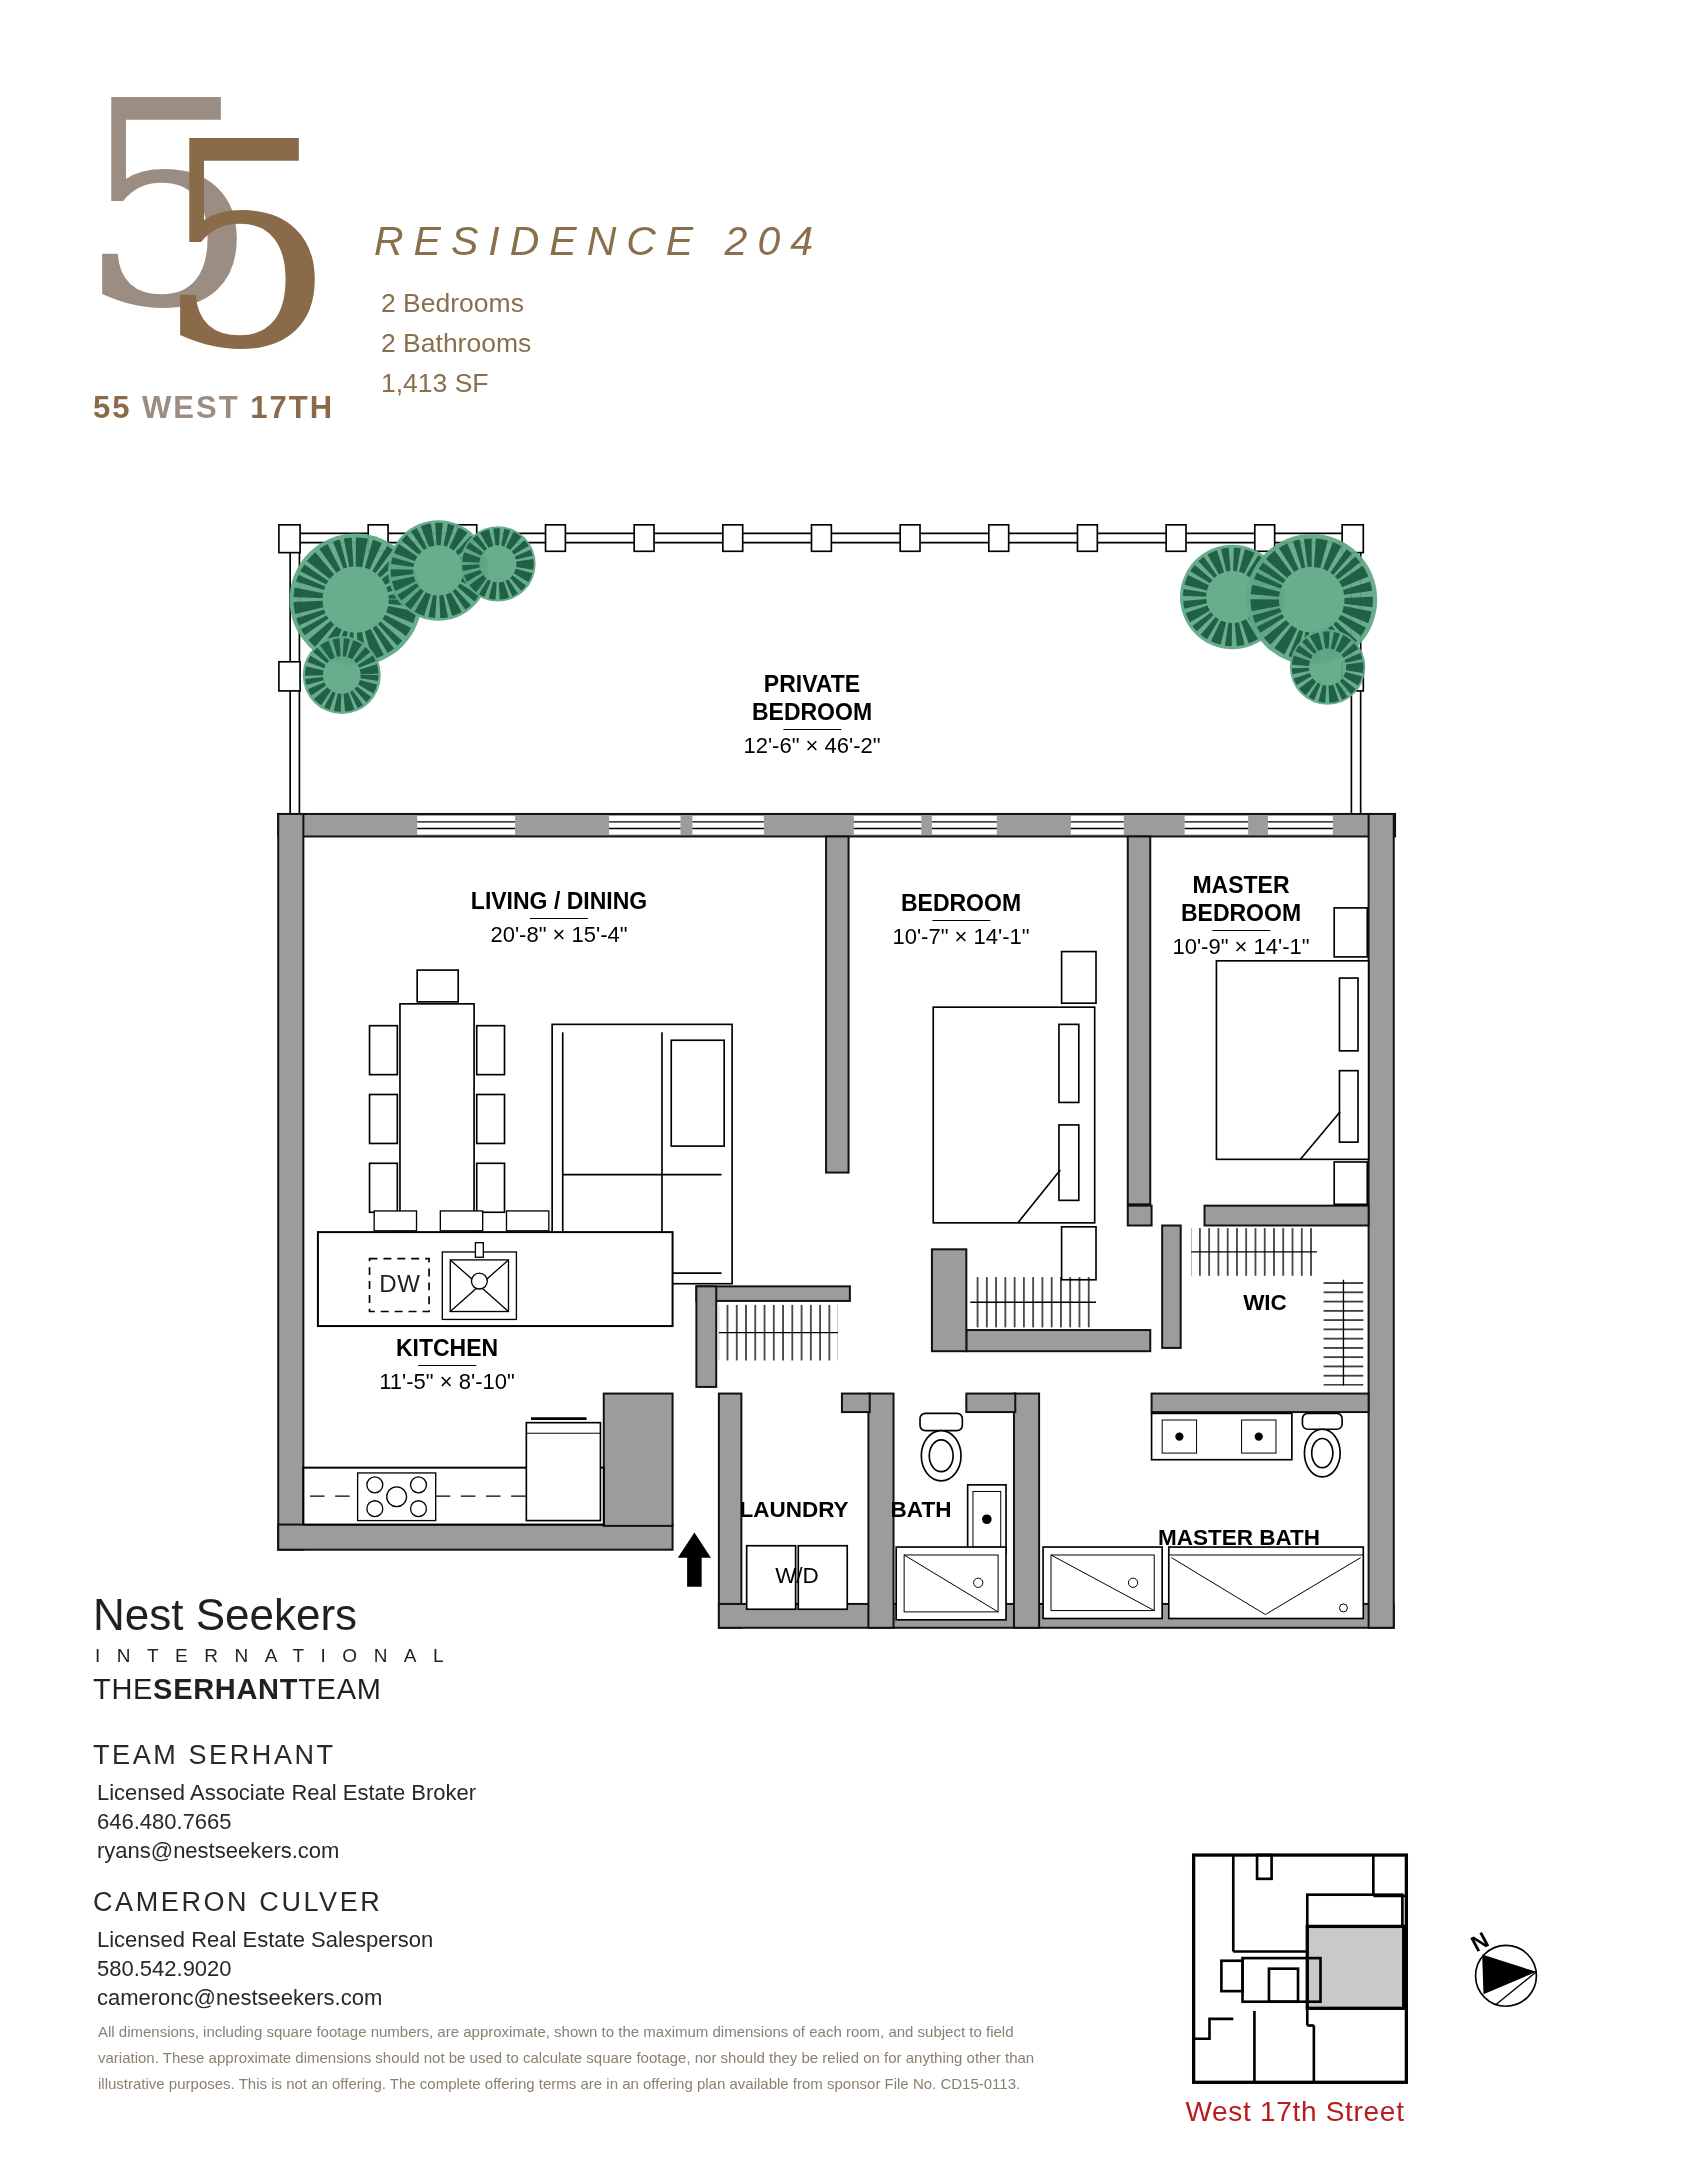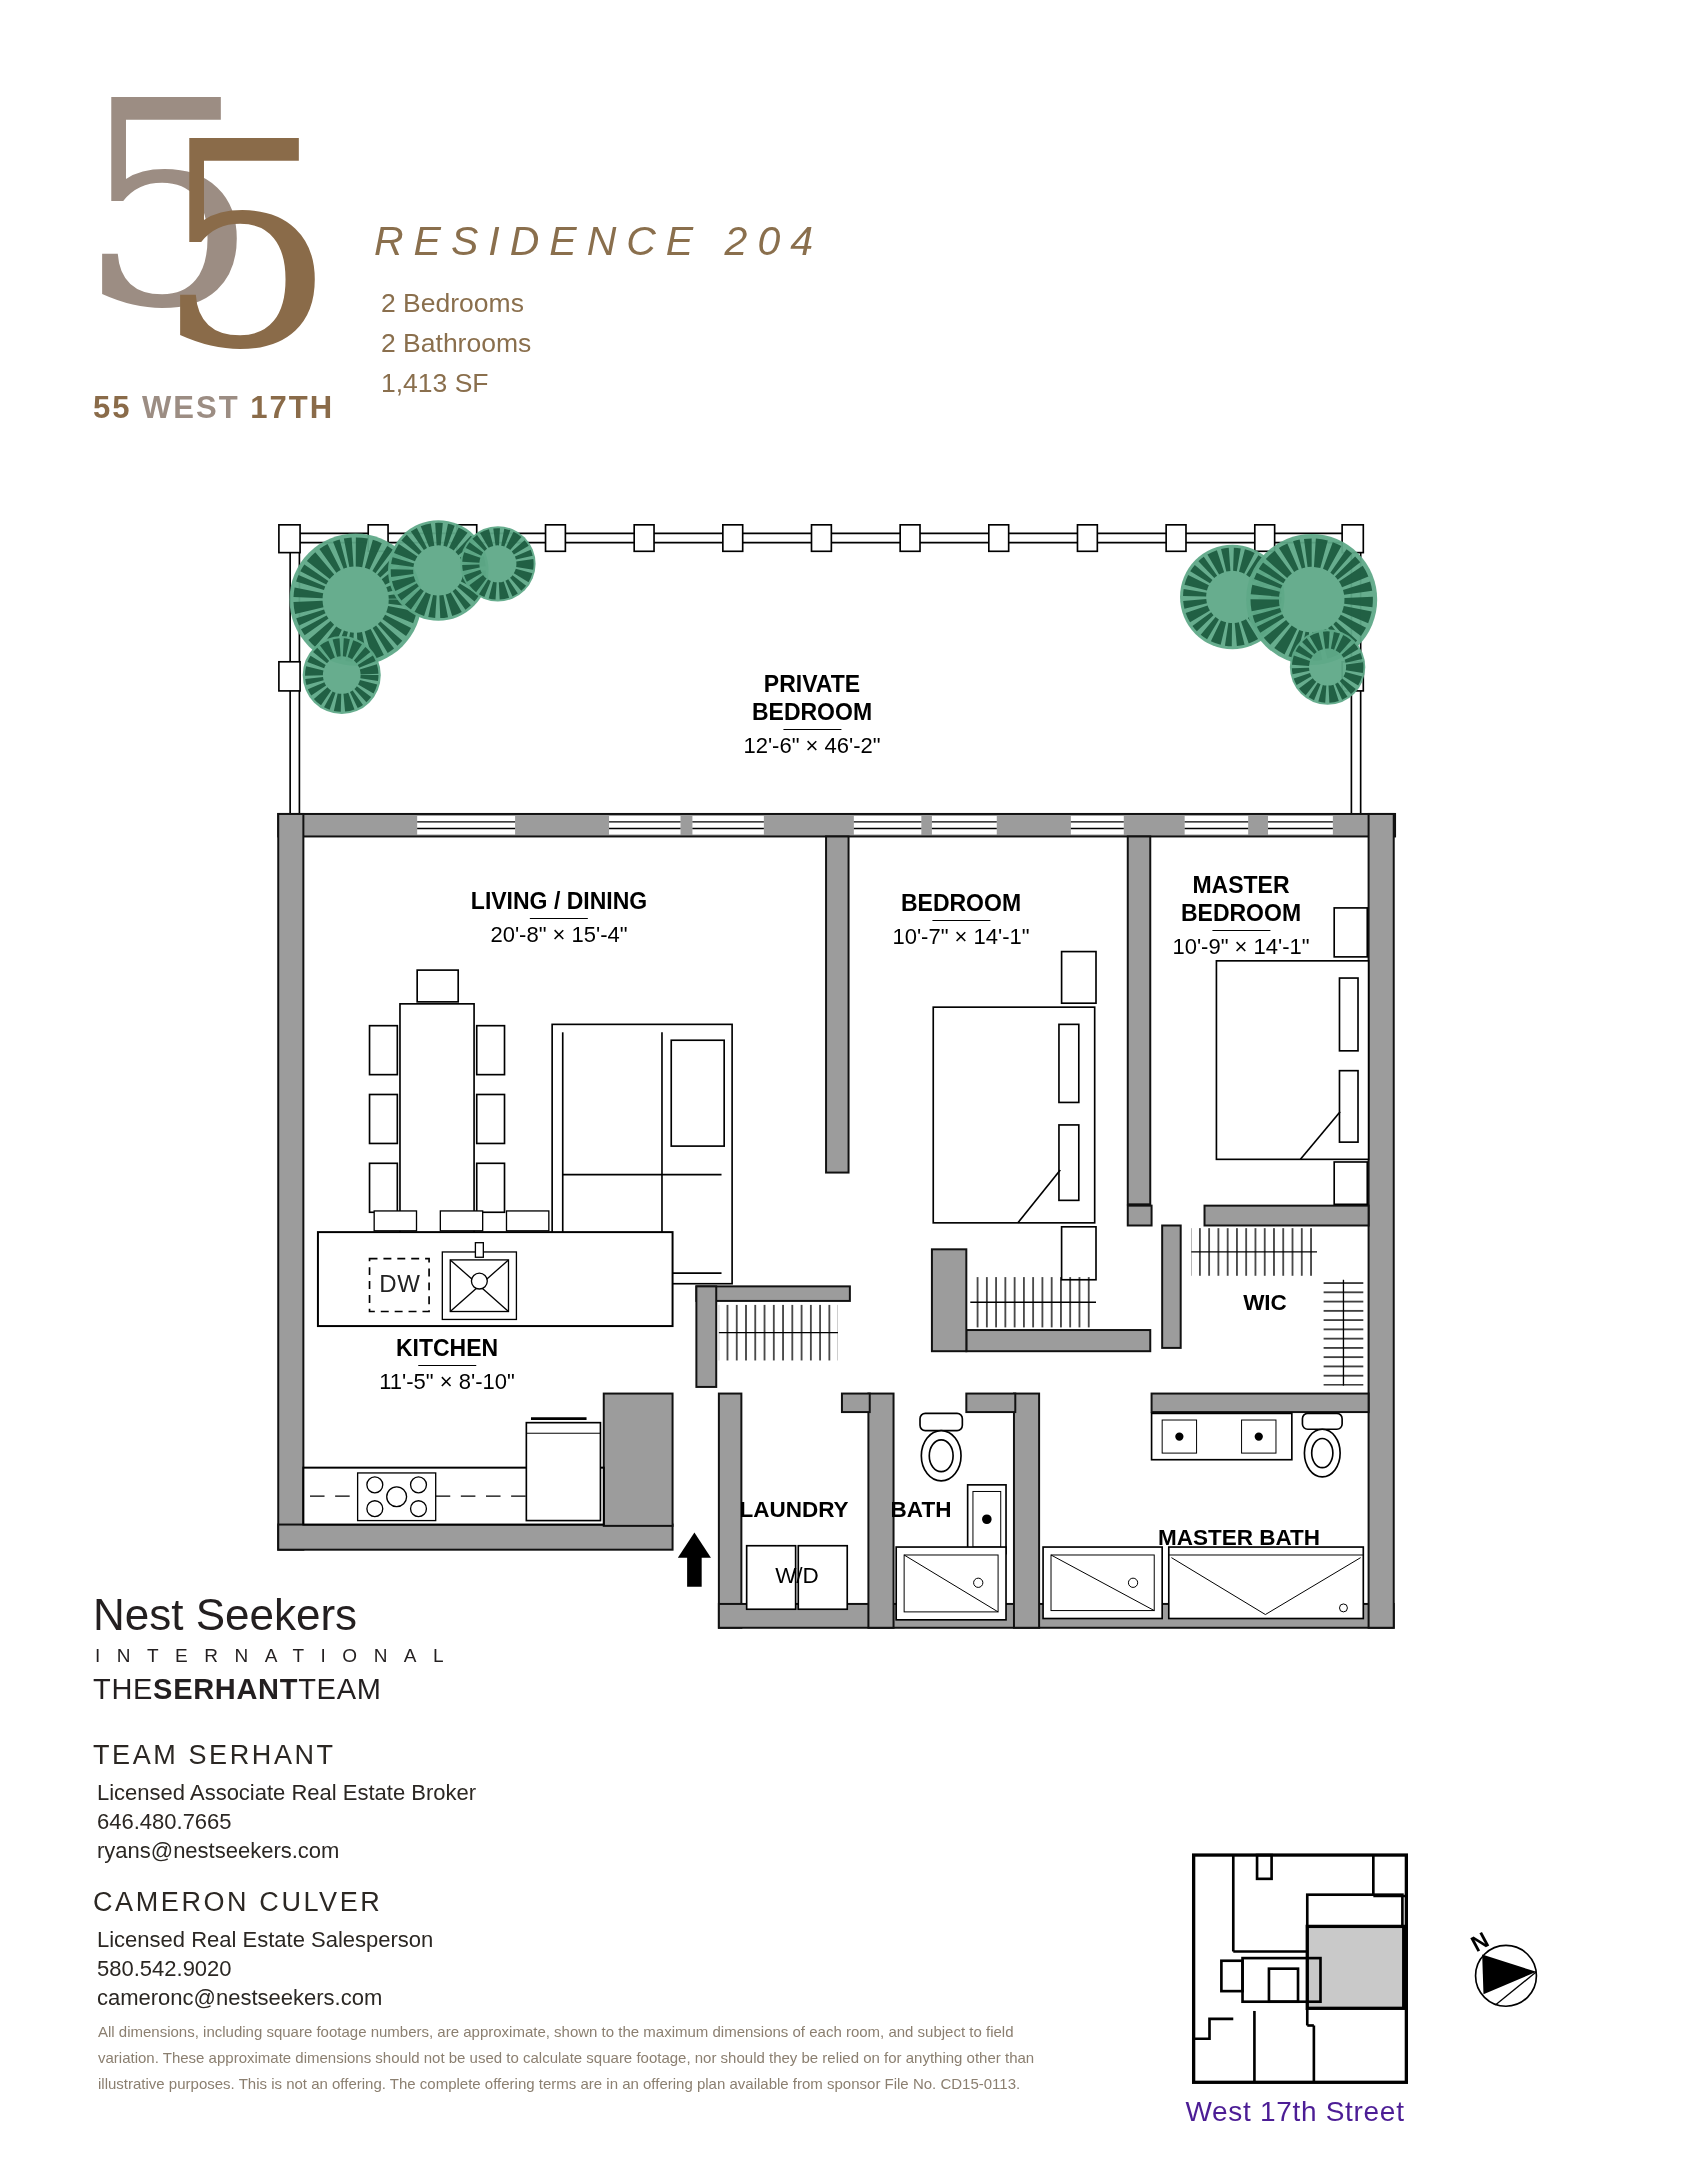--- a/index.html
+++ b/index.html
@@ -25,21 +25,21 @@
   .fix-label.thin{color:#222;font-size:24px;letter-spacing:0.7px;}
   
   .ns-logo{position:absolute;left:93px;top:1590px;font-size:44px;color:#231f20;letter-spacing:0px;}
   .ns-intl{position:absolute;left:95px;top:1645px;font-size:19px;color:#231f20;letter-spacing:16.5px;}
   .team{position:absolute;left:93px;top:1673px;font-size:29px;color:#231f20;letter-spacing:0.7px;}
   .team .bold{font-weight:bold;}
   .agent-name{position:absolute;font-size:27px;letter-spacing:2.6px;color:#2b2723;}
   .agent-line{position:absolute;font-size:22px;color:#2b2723;}
   .disclaimer{position:absolute;left:98px;top:2019px;font-size:15px;line-height:26px;color:#8b7f70;}
   .street{position:absolute;left:1295px;top:2096px;transform:translateX(-50%);
-          font-size:28px;color:#4c1d95;letter-spacing:0.7px;}
+          font-size:28px;color:#b91c1c;letter-spacing:0.7px;}
   .keymap{position:absolute;left:1191px;top:1852px;width:218px;height:236px;}
   .north{position:absolute;left:1461px;top:1924px;width:86px;height:93px;}
 </style>
 </head>
 <body>
 
 <div class="page">
 
   <div class="logo">
     <span class="d5 gray">5</span>

